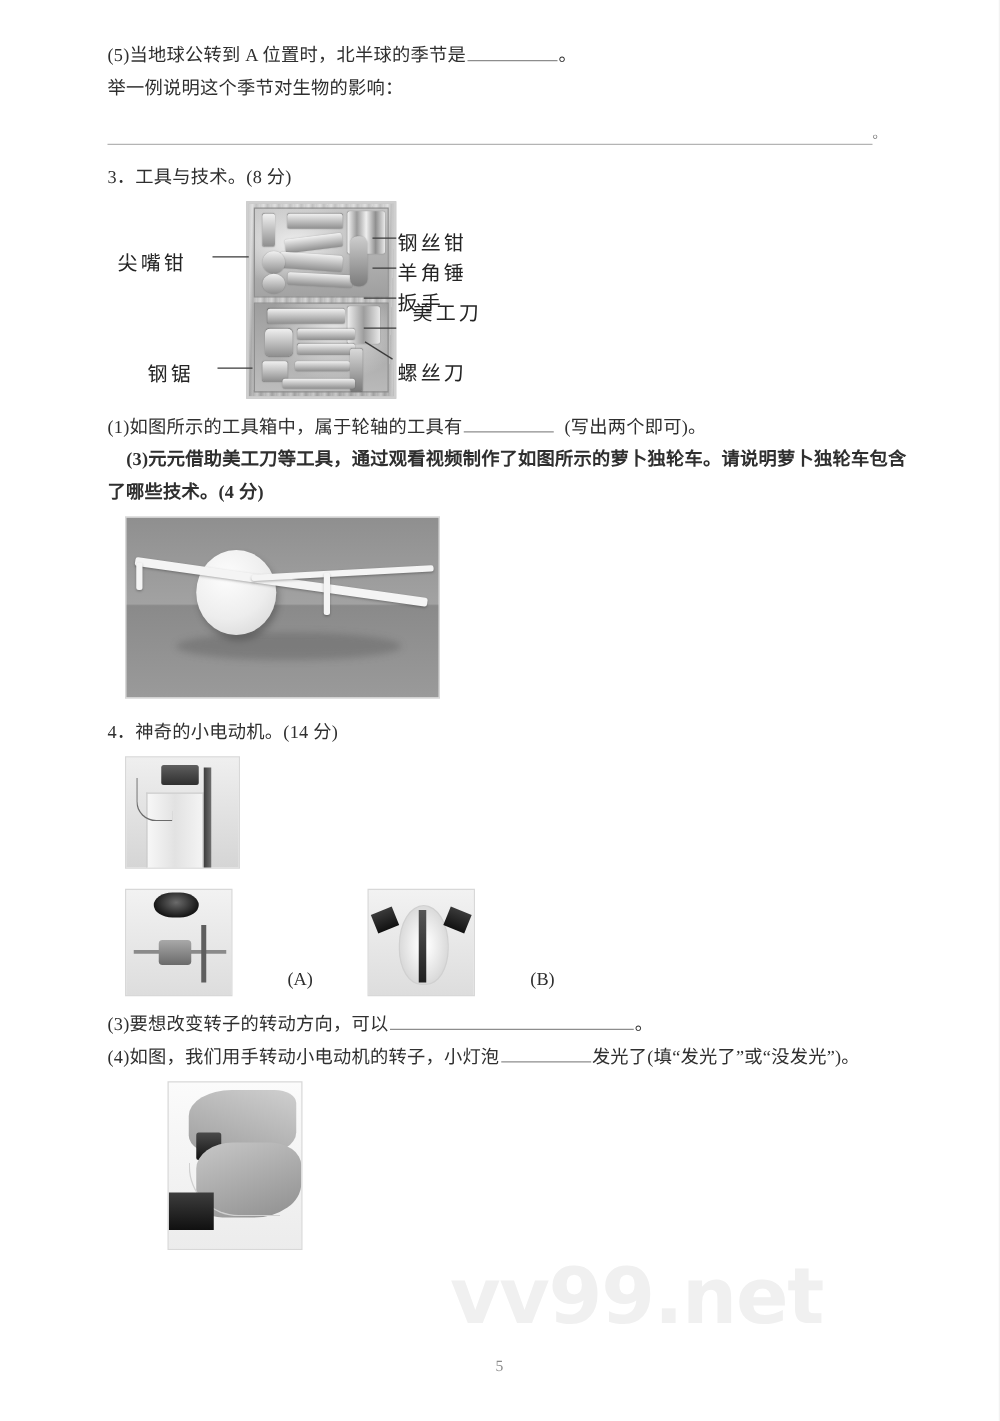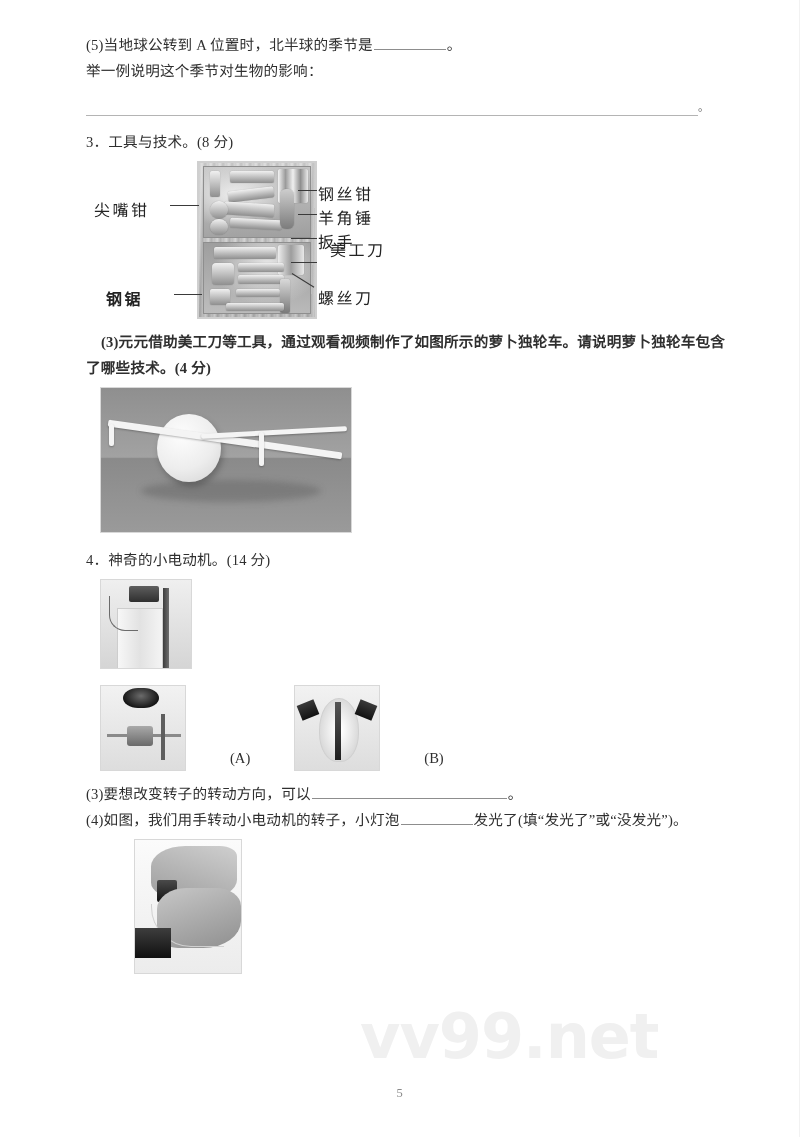--- a/index.html
+++ b/index.html
@@ -338,41 +338,44 @@
           <div class="tool-shape" style="left:6px;  top:46px; width:20px; height:16px;"></div>
           <div class="tool-shape" style="left:32px; top:46px; width:44px; height:8px;"></div>
           <div class="tool-shape" style="left:76px; top:36px; width:10px; height:34px; background:linear-gradient(180deg,#d9d9d9,#7a7a7a);"></div>
           <div class="tool-shape" style="left:22px; top:60px; width:58px; height:8px;"></div>
         </div>
       </div>
 
       <div class="tb-label" style="left:0px; top:36px;">尖嘴钳</div>
       <div class="leader" style="left:76px; top:44px; width:29px;"></div>
 
-      <div class="tb-label" style="left:12px; top:125px;font-weight:bold;">钢锯</div>
+      <div class="tb-label" style="left:24px; top:125px;">钢锯</div>
       <div class="leader" style="left:80px; top:133px; width:28px;"></div>
 
       <div class="tb-label" style="left:224px; top:20px;">钢丝钳</div>
       <div class="leader" style="left:204px; top:29px; width:19px;"></div>
 
       <div class="tb-label" style="left:224px; top:44px;">羊角锤</div>
       <div class="leader" style="left:204px; top:53px; width:19px;"></div>
 
       <div class="tb-label" style="left:224px; top:68px;">扳手</div>
       <div class="leader" style="left:197px; top:77px; width:26px;"></div>
 
       <div class="tb-label" style="left:224px; top:76px;padding-left:12px;">美工刀</div>
       <div class="leader" style="left:197px; top:101px; width:26px;"></div>
 
       <div class="tb-label" style="left:224px; top:124px;">螺丝刀</div>
       <div class="leader-diag" style="left:198px; top:112px;"></div>
     </div>
 
     <div class="sp6"></div>
 
+    <div class="ln">
+      <span>(1)如图所示的工具箱中，属于轮轴的工具有</span><span class="blank b-md"></span>&nbsp;&nbsp;<span>(写出两个即可)。</span>
+    </div>
 
 
     <div class="ln wrap indent">(3)元元借助美工刀等工具，通过观看视频制作了如图所示的萝卜独轮车。请说明萝卜独轮车包含了哪些技术。(4 分)</div>
 
     <div class="photo ph-cart">
       <div class="cart-shadow"></div>
       <div class="cart-wheel"></div>
       <div class="cart-bar" style="left:6px;  top:48px; width:236px; height:7px; transform:rotate(8deg);"></div>
       <div class="cart-bar" style="left:100px; top:42px; width:146px; height:5px; transform:rotate(-3deg);"></div>
       <div class="cart-bar" style="left:158px; top:44px; width:5px; height:34px;"></div>

